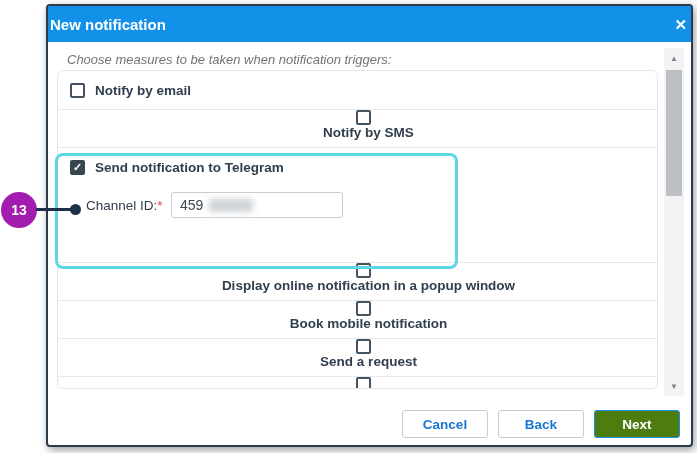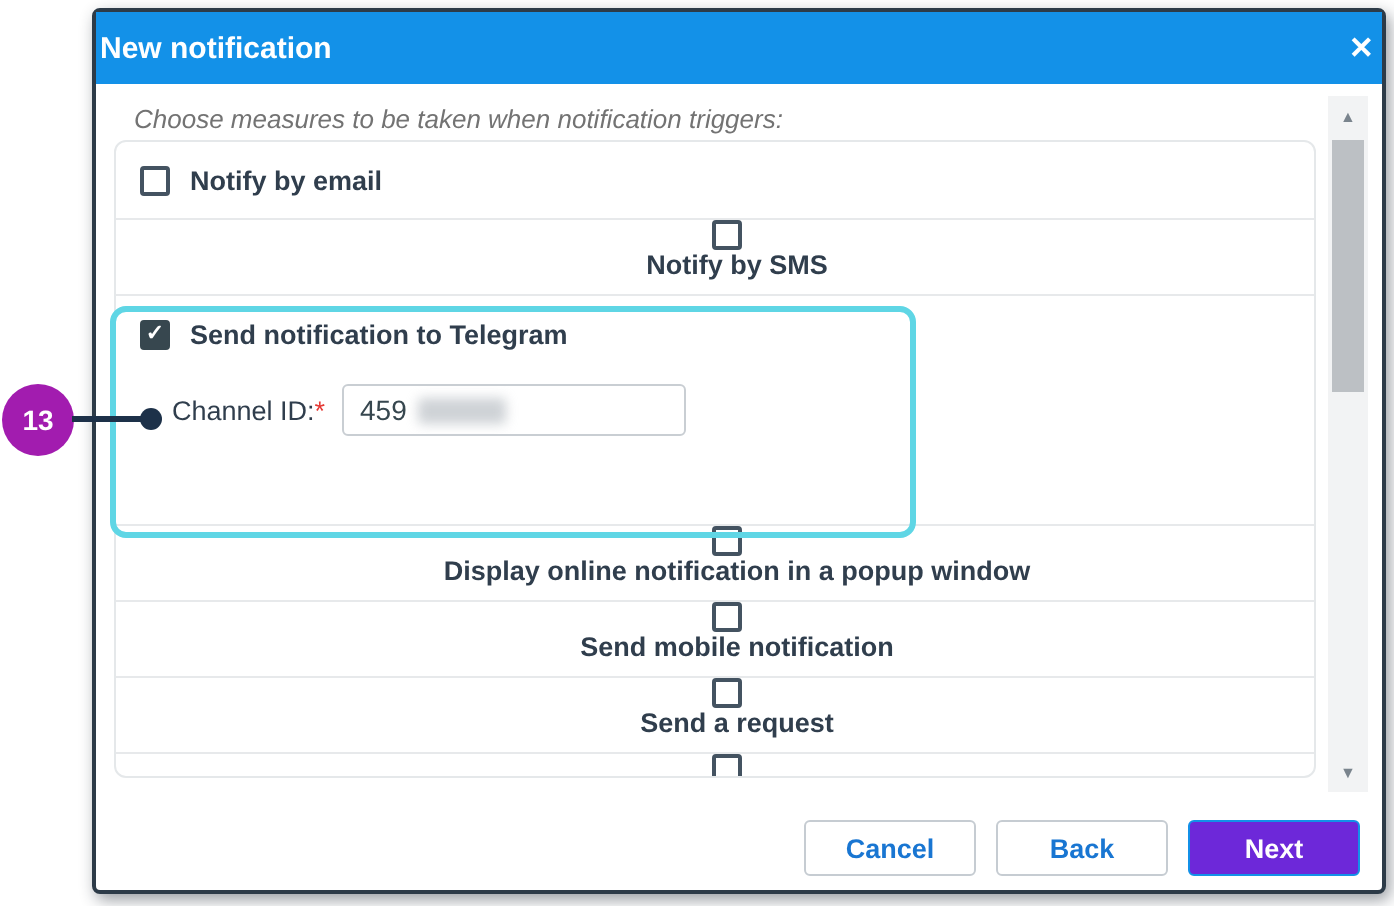--- a/index.html
+++ b/index.html
@@ -101,21 +101,21 @@
   
   .footer{
     position:absolute;right:11px;bottom:7px;display:flex;gap:10px;
   }
   .btn{
     min-width:86px;height:28px;box-sizing:border-box;border-radius:3px;
     display:flex;align-items:center;justify-content:center;
     font-size:13.5px;font-weight:bold;cursor:pointer;padding:0 14px;
   }
   .btn.secondary{background:#fff;border:1px solid #c6ccd2;color:#1976d2;}
-  .btn.primary{background:#6d28d9;border:1px solid #1391e8;color:#fff;}
+  .btn.primary{background:#4d7c0f;border:1px solid #1391e8;color:#fff;}
 
   
   .callout-badge{
     position:absolute;left:1px;top:192px;width:36px;height:36px;border-radius:50%;
     background:#a21caf;color:#fff;font-size:14px;font-weight:bold;
     display:flex;align-items:center;justify-content:center;z-index:10;
   }
   .callout-line{
     position:absolute;left:36px;top:208px;width:36px;height:3px;
     background:#1d3149;z-index:10;
@@ -167,21 +167,21 @@
       </div>
     </div>
 
     <div class="row">
       <span class="checkbox"></span>
       <span class="row-label">Display online notification in a popup window</span>
     </div>
 
     <div class="row">
       <span class="checkbox"></span>
-      <span class="row-label">Send mobile notification</span>
+      <span class="row-label">Book mobile notification</span>
     </div>
 
     <div class="row">
       <span class="checkbox"></span>
       <span class="row-label">Send a request</span>
     </div>
 
     <div class="row">
       <span class="checkbox"></span>
       <span class="row-label">Book to event for audit</span>

